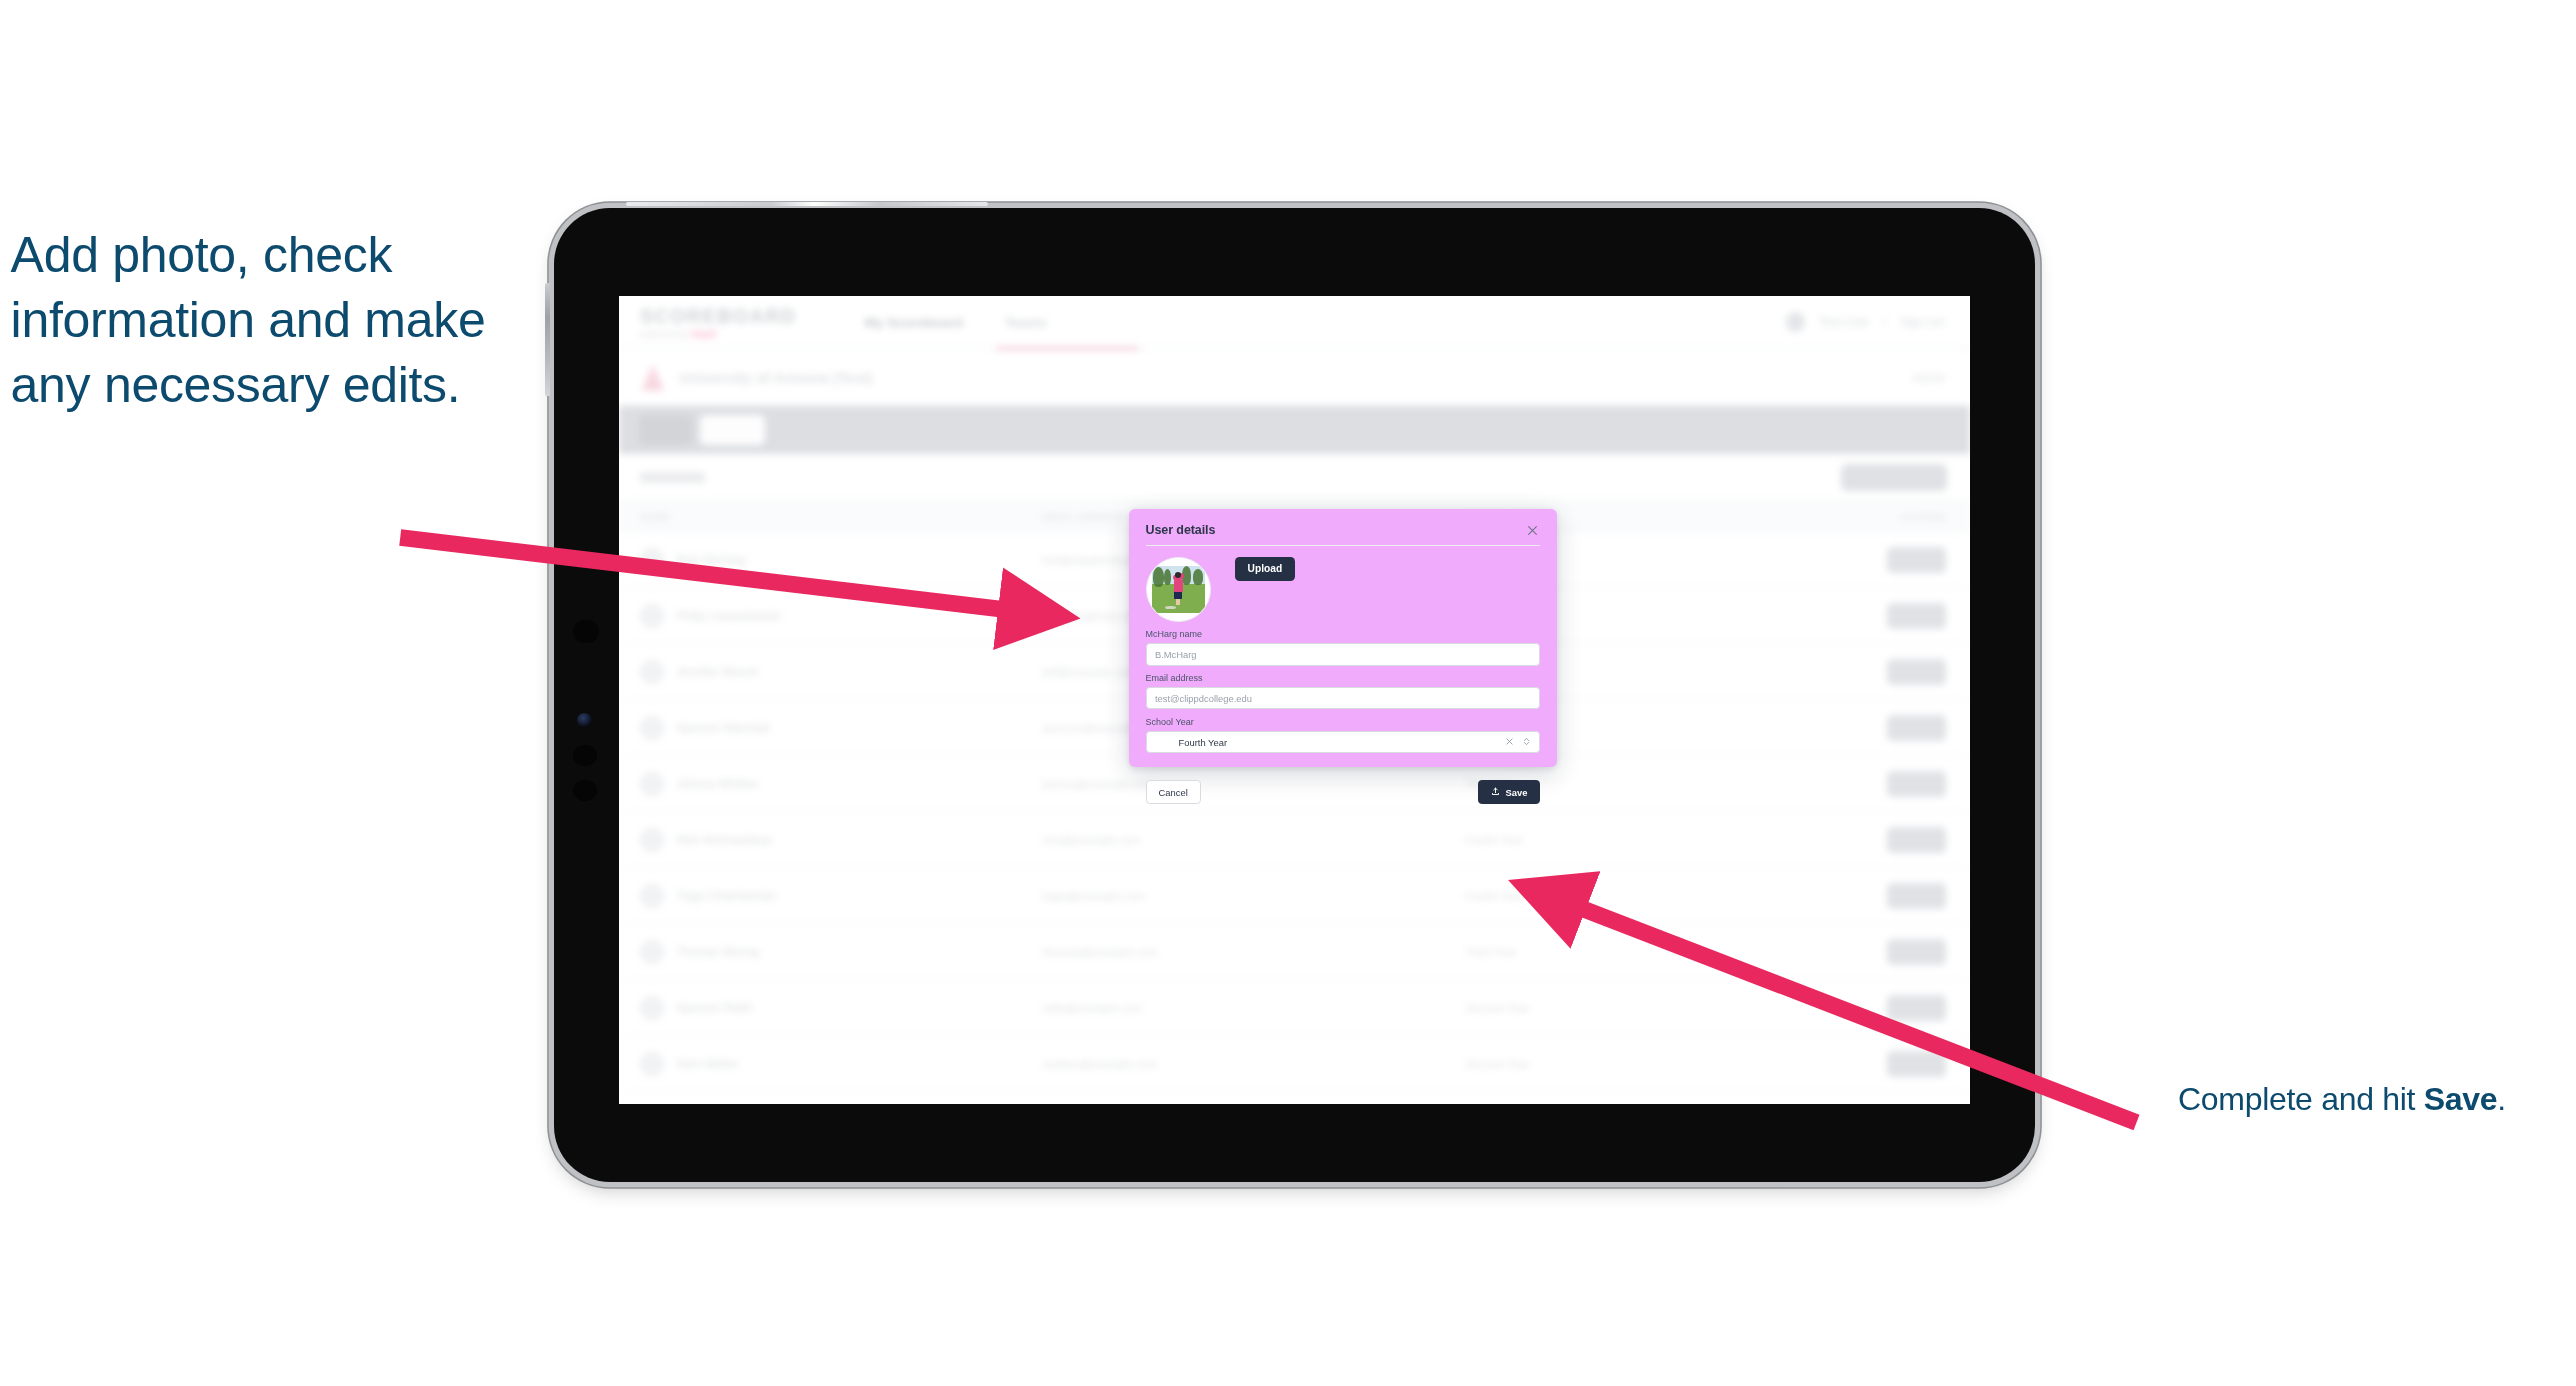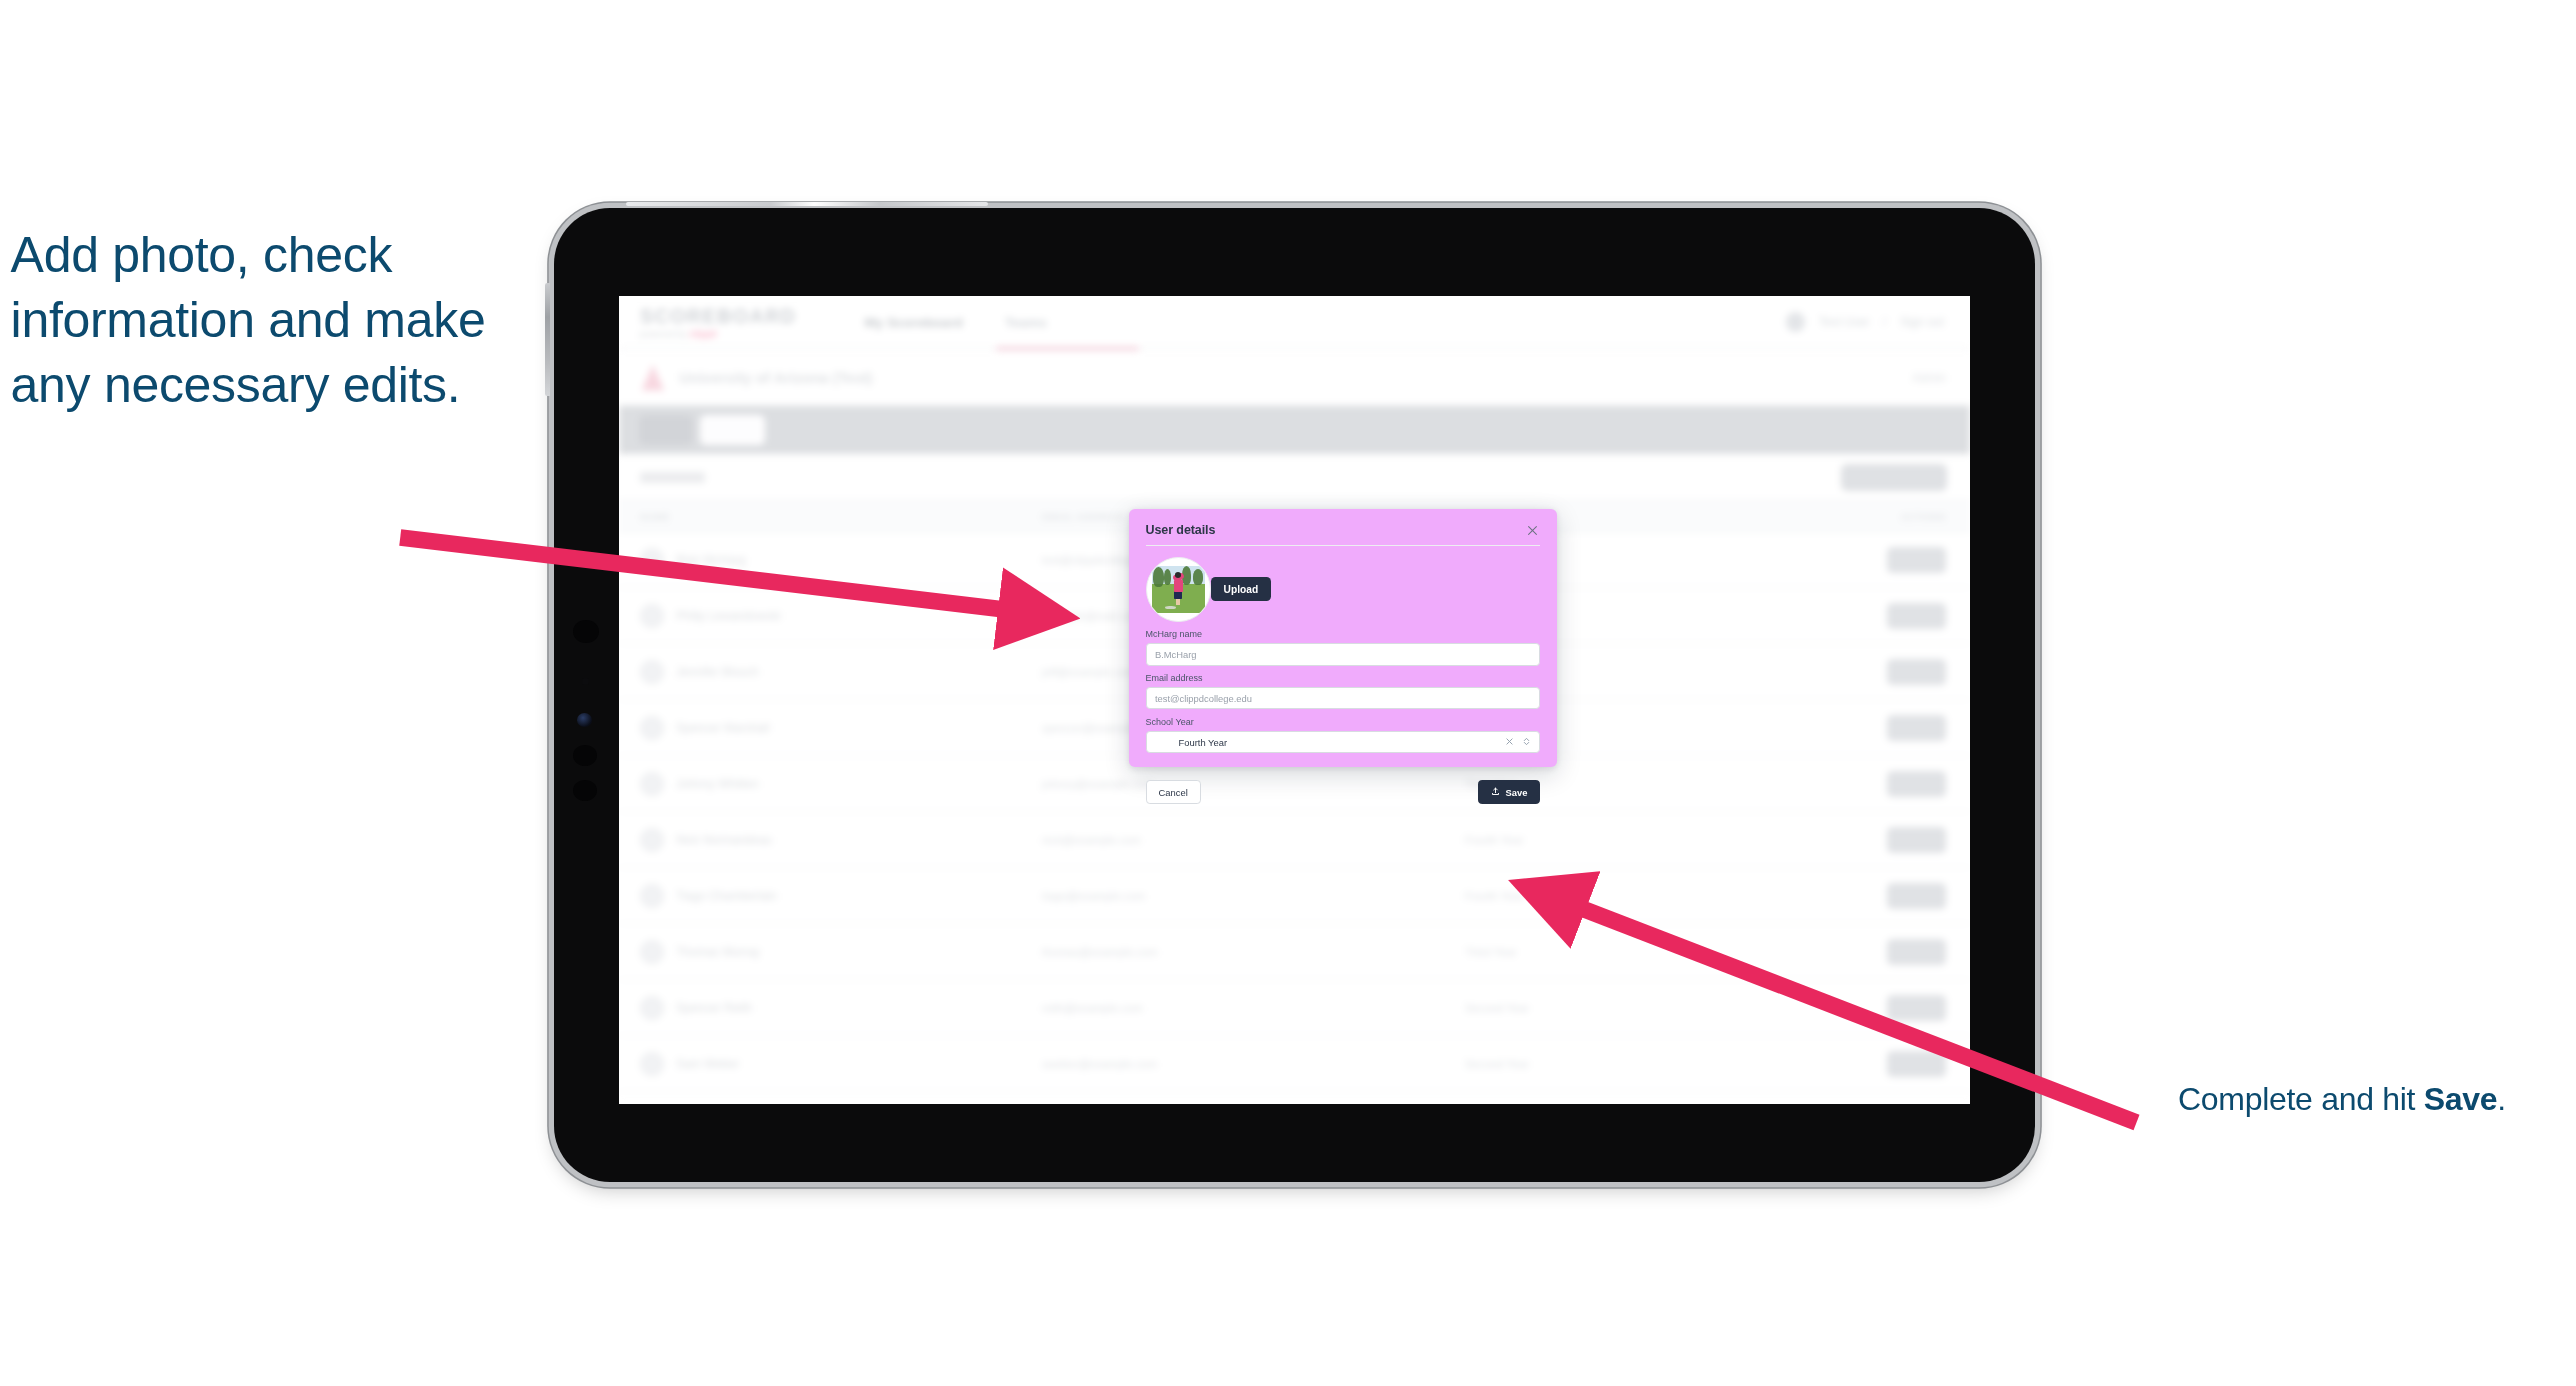--- a/index.html
+++ b/index.html
@@ -148,21 +148,21 @@
     box-shadow: 0 7.5px 26px rgba(15,23,42,.16), 0 1.5px 6px rgba(15,23,42,.10);
     padding: 13.6px 16.6px 12px 16.6px;
   }
   .m-head { display:flex; align-items:flex-start; justify-content:space-between;
             border-bottom:0.8px solid #edeff1; padding-bottom:7.5px; }
   .m-title { font-size:12.5px; font-weight:700; color:#2d3748; letter-spacing:-0.1px; }
   .m-close { width:15px;height:15px; color:#6b7280; cursor:pointer;
              display:flex;align-items:center;justify-content:center; }
   .m-close svg { width:13px;height:13px; }
 
-  .photo-row { display:flex; align-items:center; margin-top: 10.6px; }
+  .photo-row { display:flex; align-items:flex-start; gap: 24px; margin-top: 10.6px; }
   .avatar-ring {
     width: 65px; height: 65px; border-radius:50%;
     border: 1.1px solid #eceef0; background:#fff;
     display:flex; align-items:center; justify-content:center; overflow:hidden; flex:none;
   }
   .avatar-photo {
     width: 53px; height: 47px; position:relative; overflow:hidden;
     background: linear-gradient(#cfe3ef 0 38%, #7fae4f 38% 100%);
   }
   .ap-tree { position:absolute; background:#4e7a3a; border-radius:50% 50% 40% 40%; opacity:.9; }

